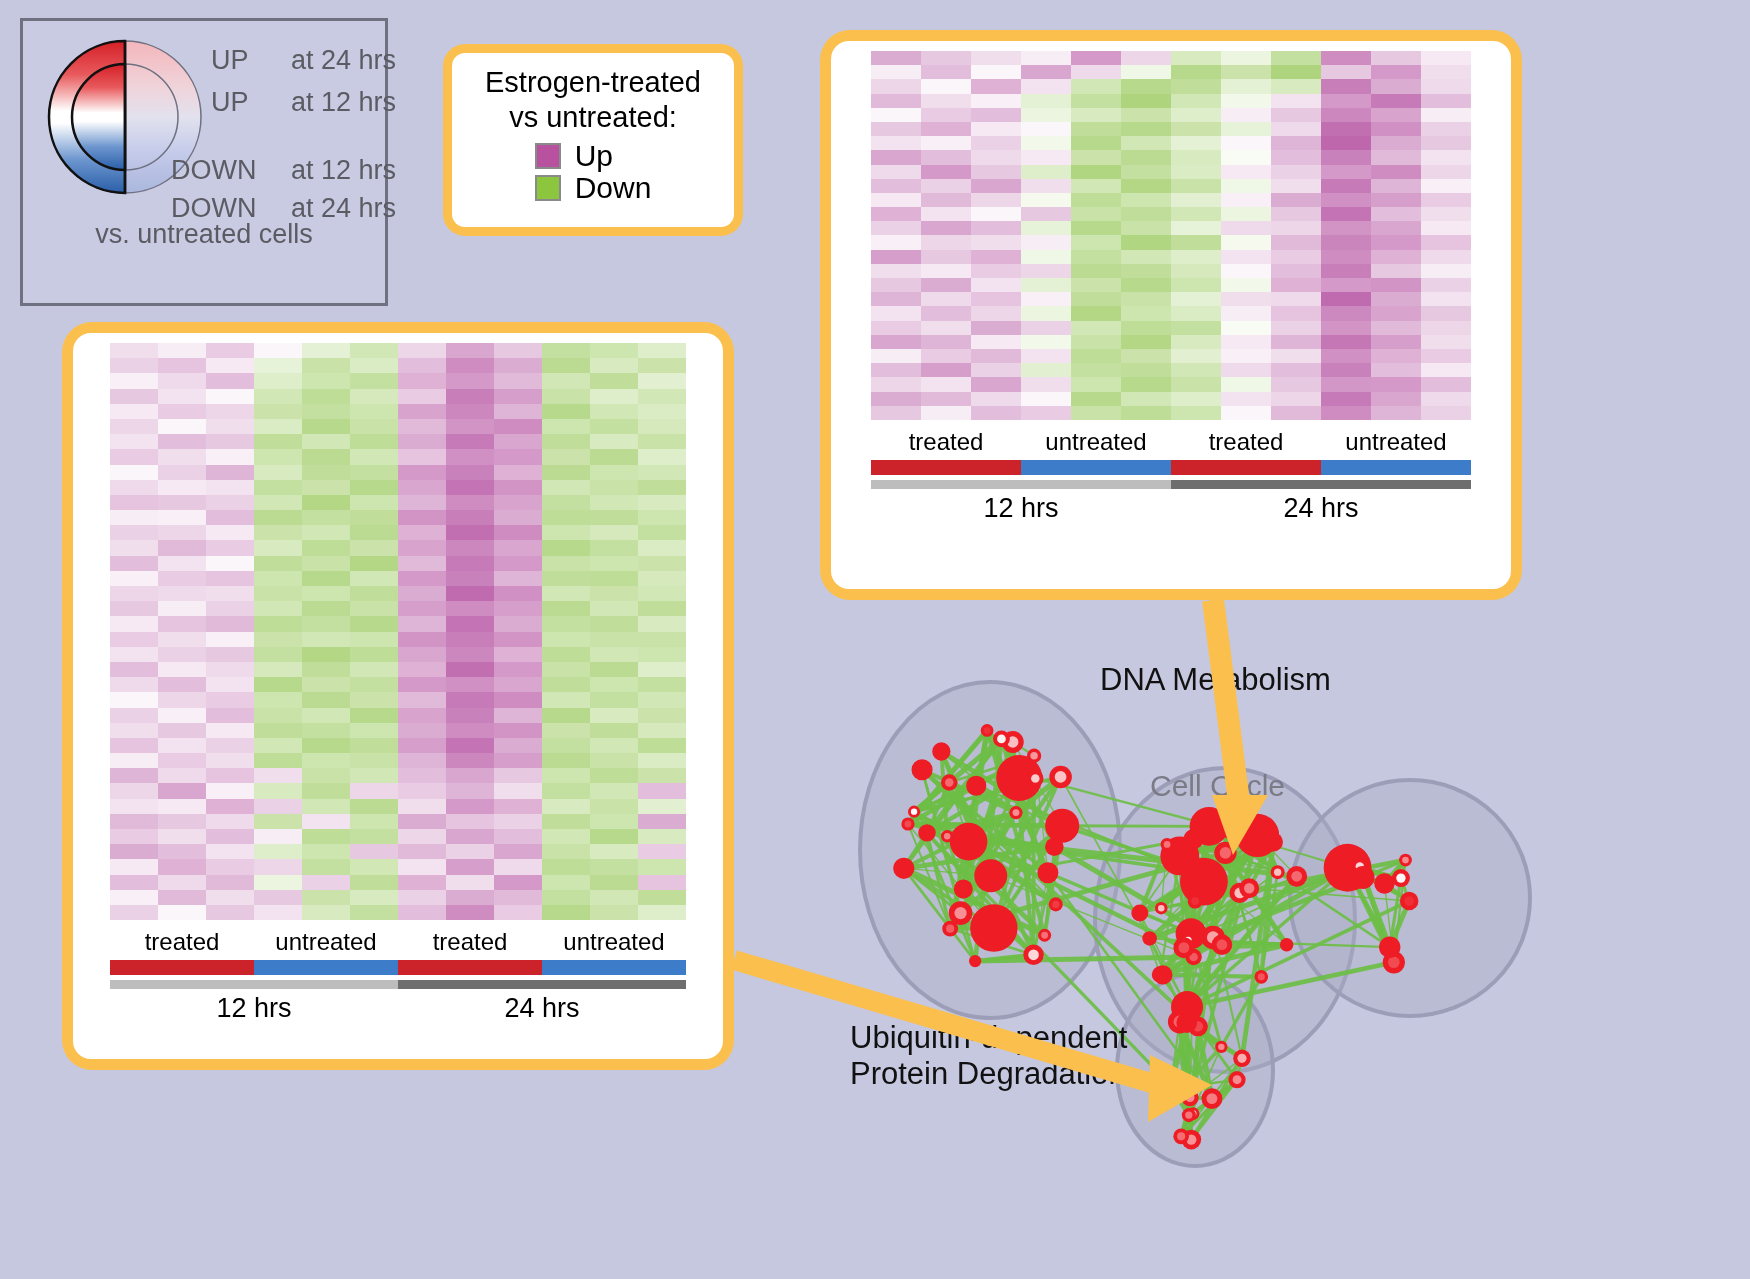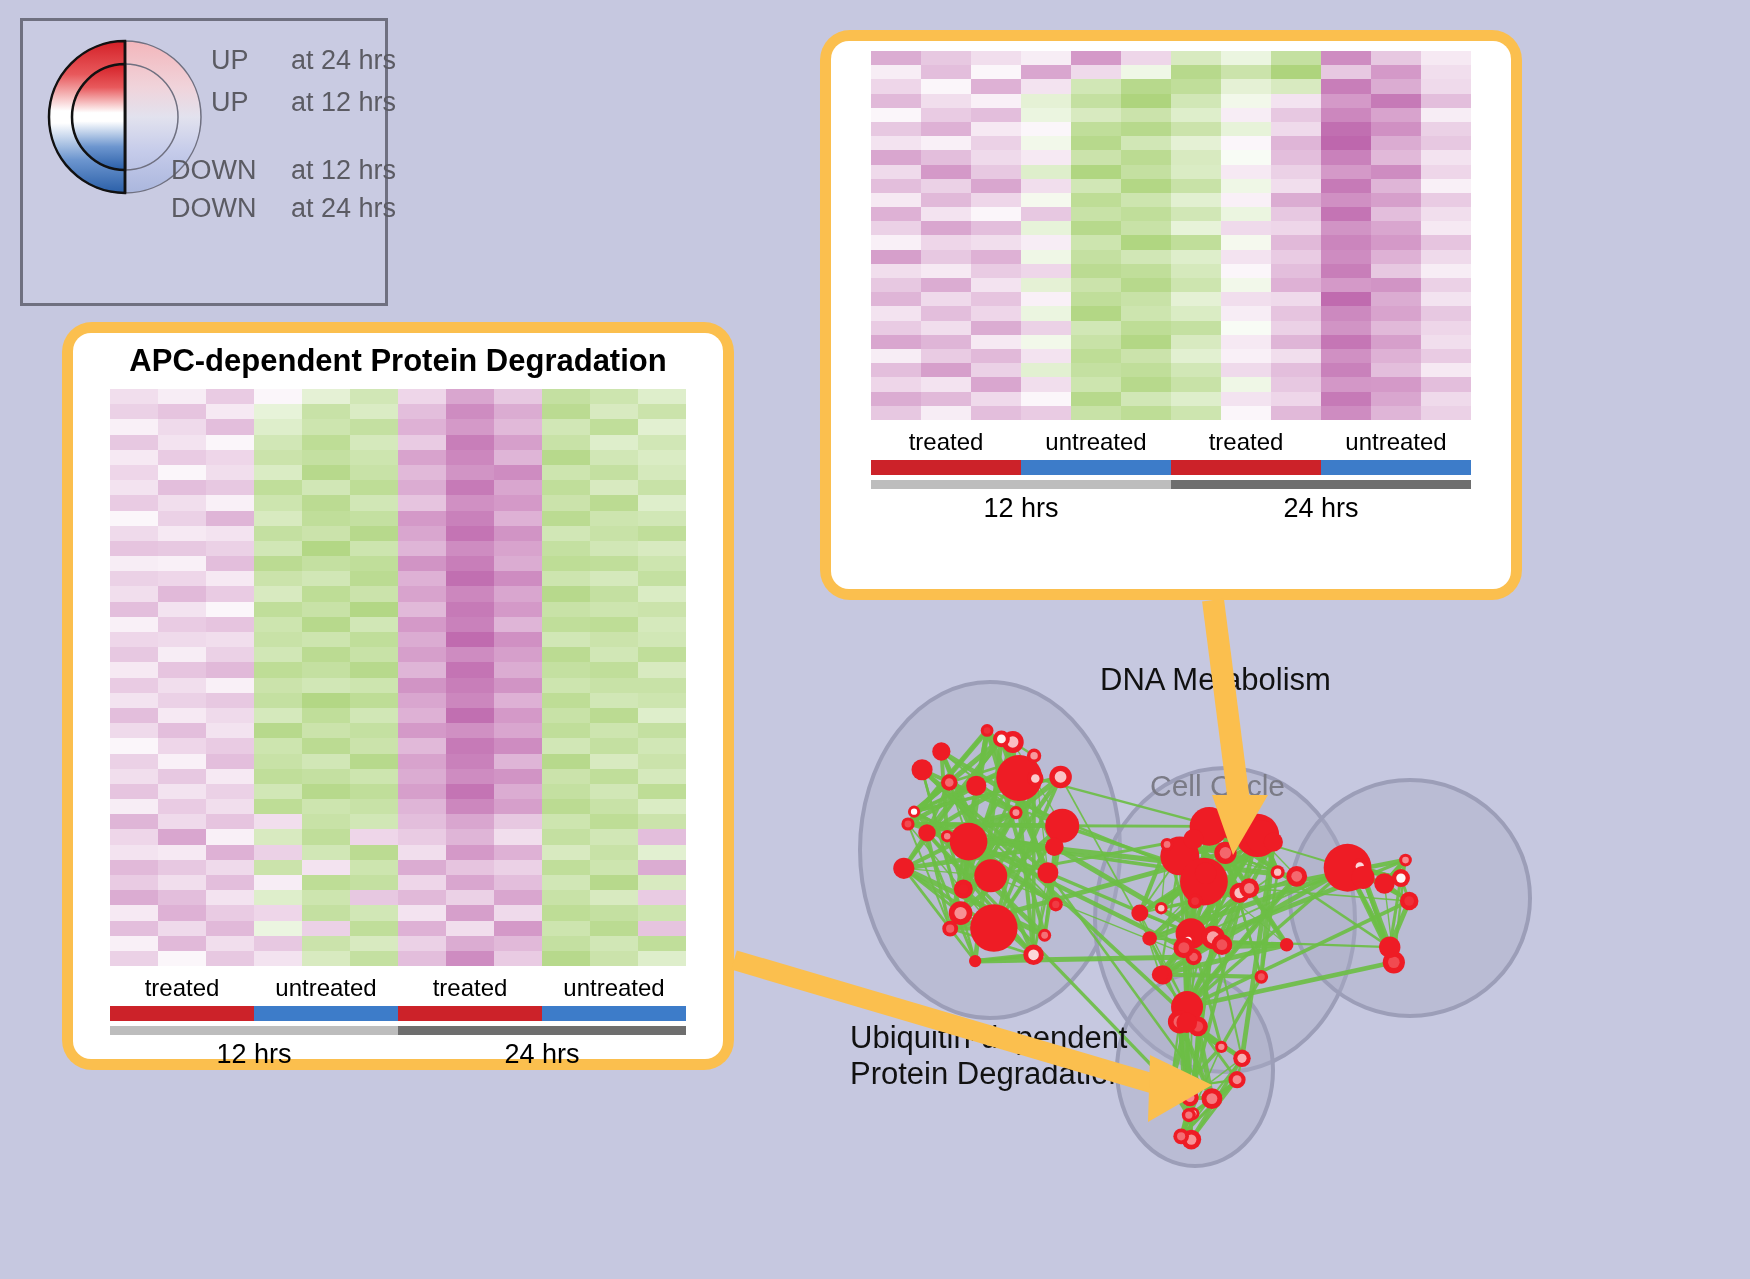--- a/index.html
+++ b/index.html
@@ -110,23 +110,42 @@
     <span class="wheel-txt" style="left:188px;top:24px;">UP</span>
     <span class="wheel-txt" style="left:268px;top:24px;">at 24 hrs</span>
     <span class="wheel-txt" style="left:188px;top:66px;">UP</span>
     <span class="wheel-txt" style="left:268px;top:66px;">at 12 hrs</span>
     <span class="wheel-txt" style="left:148px;top:134px;">DOWN</span>
     <span class="wheel-txt" style="left:268px;top:134px;">at 12 hrs</span>
     <span class="wheel-txt" style="left:148px;top:172px;">DOWN</span>
     <span class="wheel-txt" style="left:268px;top:172px;">at 24 hrs</span>
 
     <div id="wheel-foot">
+      <div>vs. untreated cells</div>
     </div>
   </div>
 
+  <div id="legend-card">
+    <div id="legend-inner">
+      <div id="legend-title">
+        <div>Estrogen-treated</div>
+        <div>vs untreated:</div>
+      </div>
+      <div style="margin-top:4px;">
+        <div class="legend-row">
+          <span class="swatch" id="sw-up" style="background: rgb(184, 82, 158);"></span>
+          <span class="legend-lbl">Up</span>
+        </div>
+        <div class="legend-row">
+          <span class="swatch" id="sw-down" style="background: rgb(140, 198, 63);"></span>
+          <span class="legend-lbl">Down</span>
+        </div>
+      </div>
+    </div>
+  </div>
 
   <div class="card" id="card-rf">
     <div class="card-inner">
       <div id="hm-rf" class="hm" style="grid-template-columns: repeat(12, 50px); grid-auto-rows: 14.2px; width: 600px;">
           <div style="background: rgb(219, 172, 210);"></div>
           <div style="background: rgb(231, 200, 225);"></div>
           <div style="background: rgb(241, 222, 237);"></div>
           <div style="background: rgb(247, 237, 245);"></div>
           <div style="background: rgb(212, 153, 200);"></div>
           <div style="background: rgb(238, 214, 233);"></div>
@@ -455,21 +474,20 @@
         </div>
       <div id="hrs-rf" class="hrs" style="width: 600px;">
           <div class="seg" style="width: 300px;">12 hrs</div>
           <div class="seg" style="width: 300px;">24 hrs</div>
         </div>
     </div>
   </div>
 
   <div class="card" id="card-apc">
     <div class="card-inner">
-      <div class="card-title">APC-dependent Protein Degradation</div>
       <div id="hm-apc" class="hm" style="grid-template-columns: repeat(12, 48px); grid-auto-rows: 15.2px; width: 576px;">
           <div style="background: rgb(241, 222, 237);"></div>
           <div style="background: rgb(247, 237, 245);"></div>
           <div style="background: rgb(233, 203, 227);"></div>
           <div style="background: rgb(251, 246, 250);"></div>
           <div style="background: rgb(229, 241, 213);"></div>
           <div style="background: rgb(209, 231, 182);"></div>
           <div style="background: rgb(238, 214, 233);"></div>
           <div style="background: rgb(217, 166, 207);"></div>
           <div style="background: rgb(231, 200, 225);"></div>

